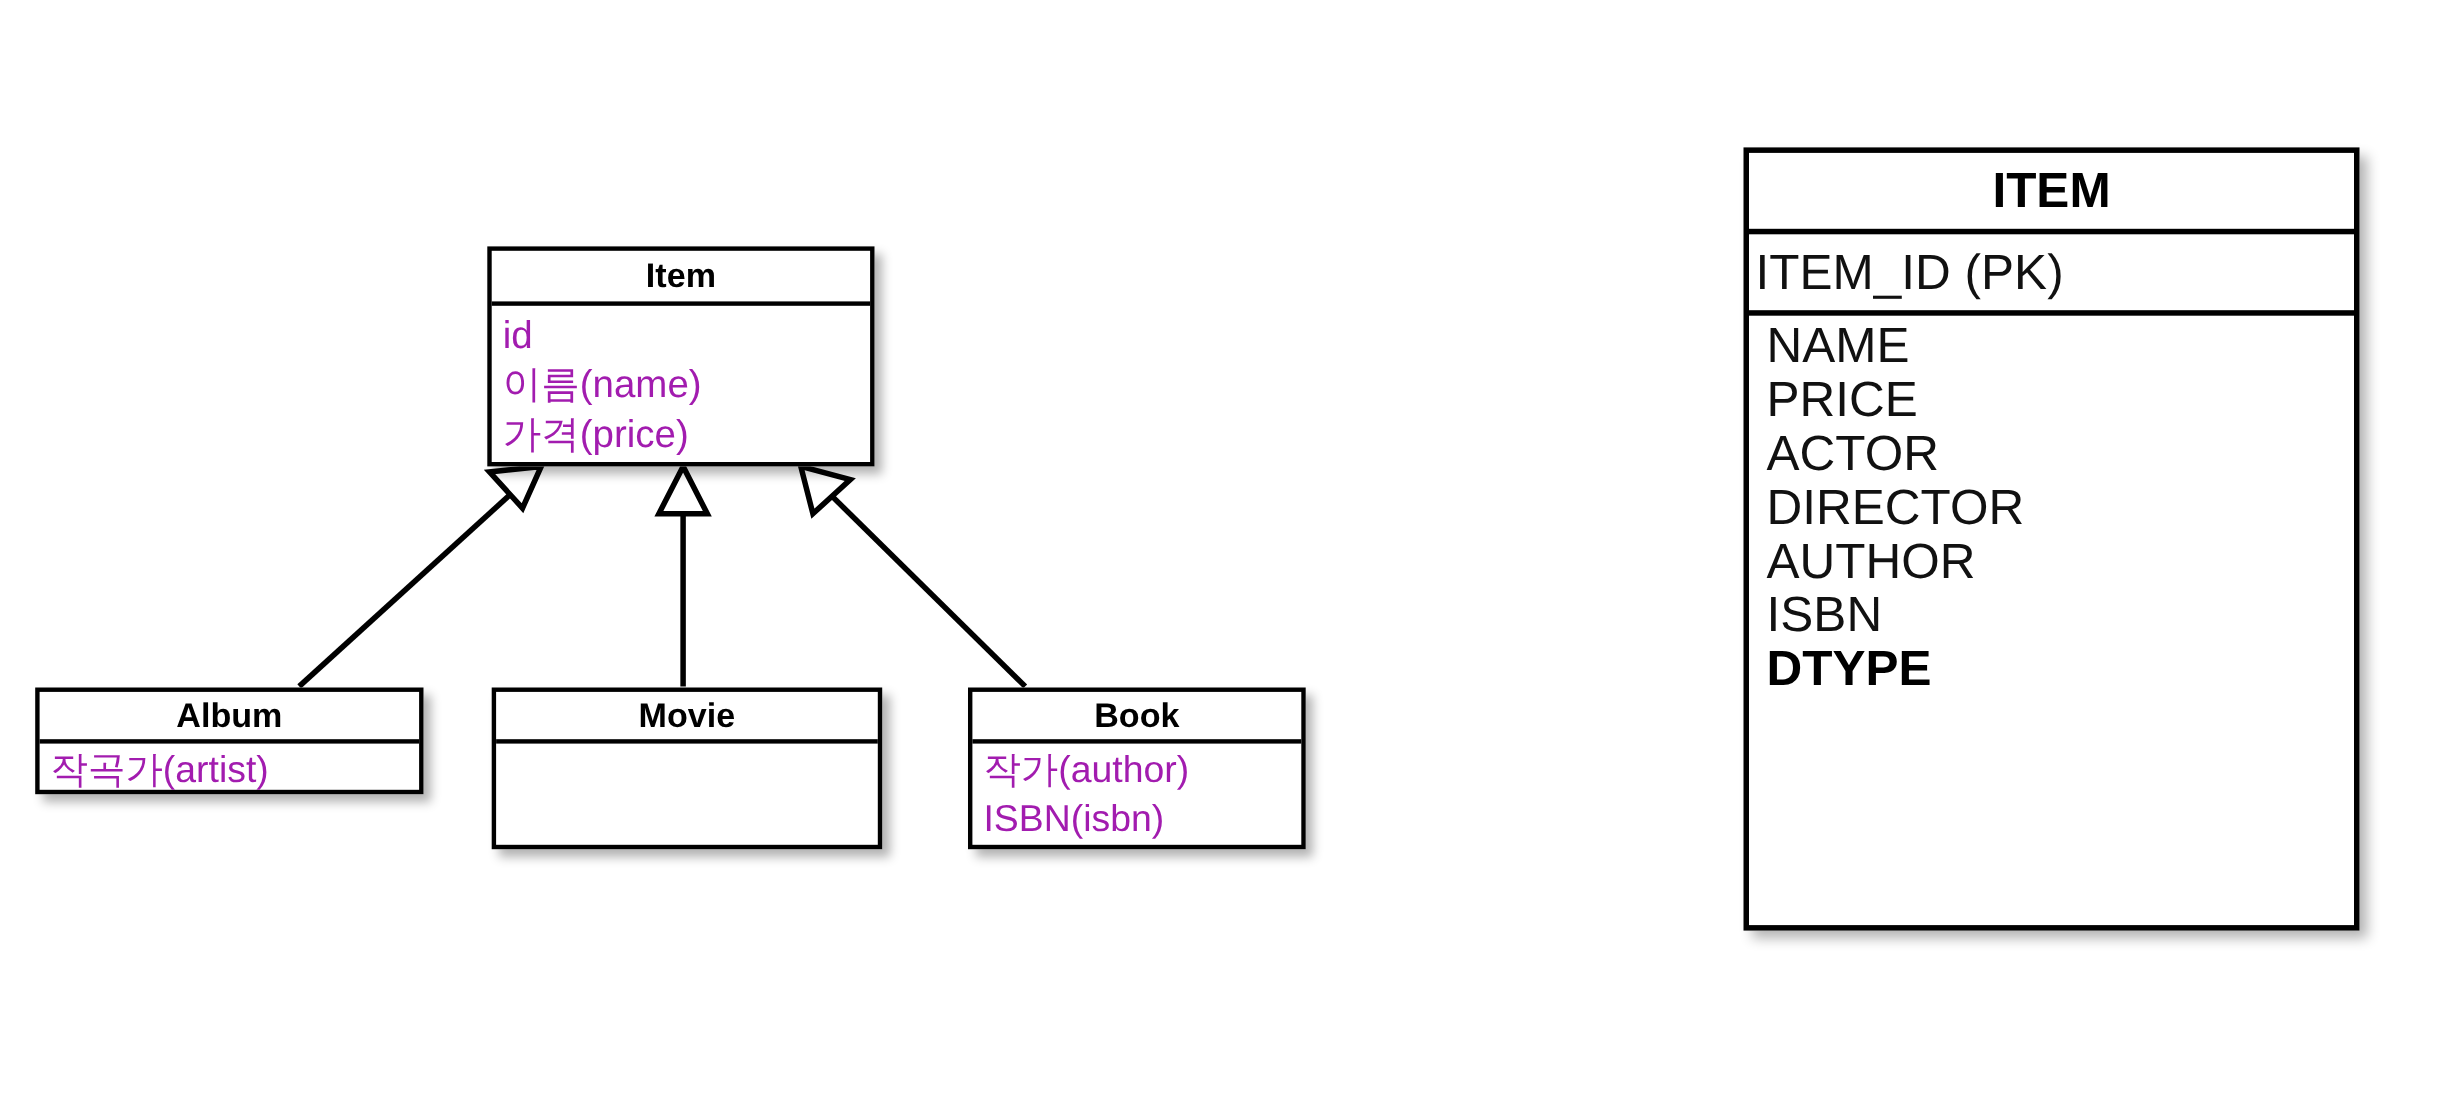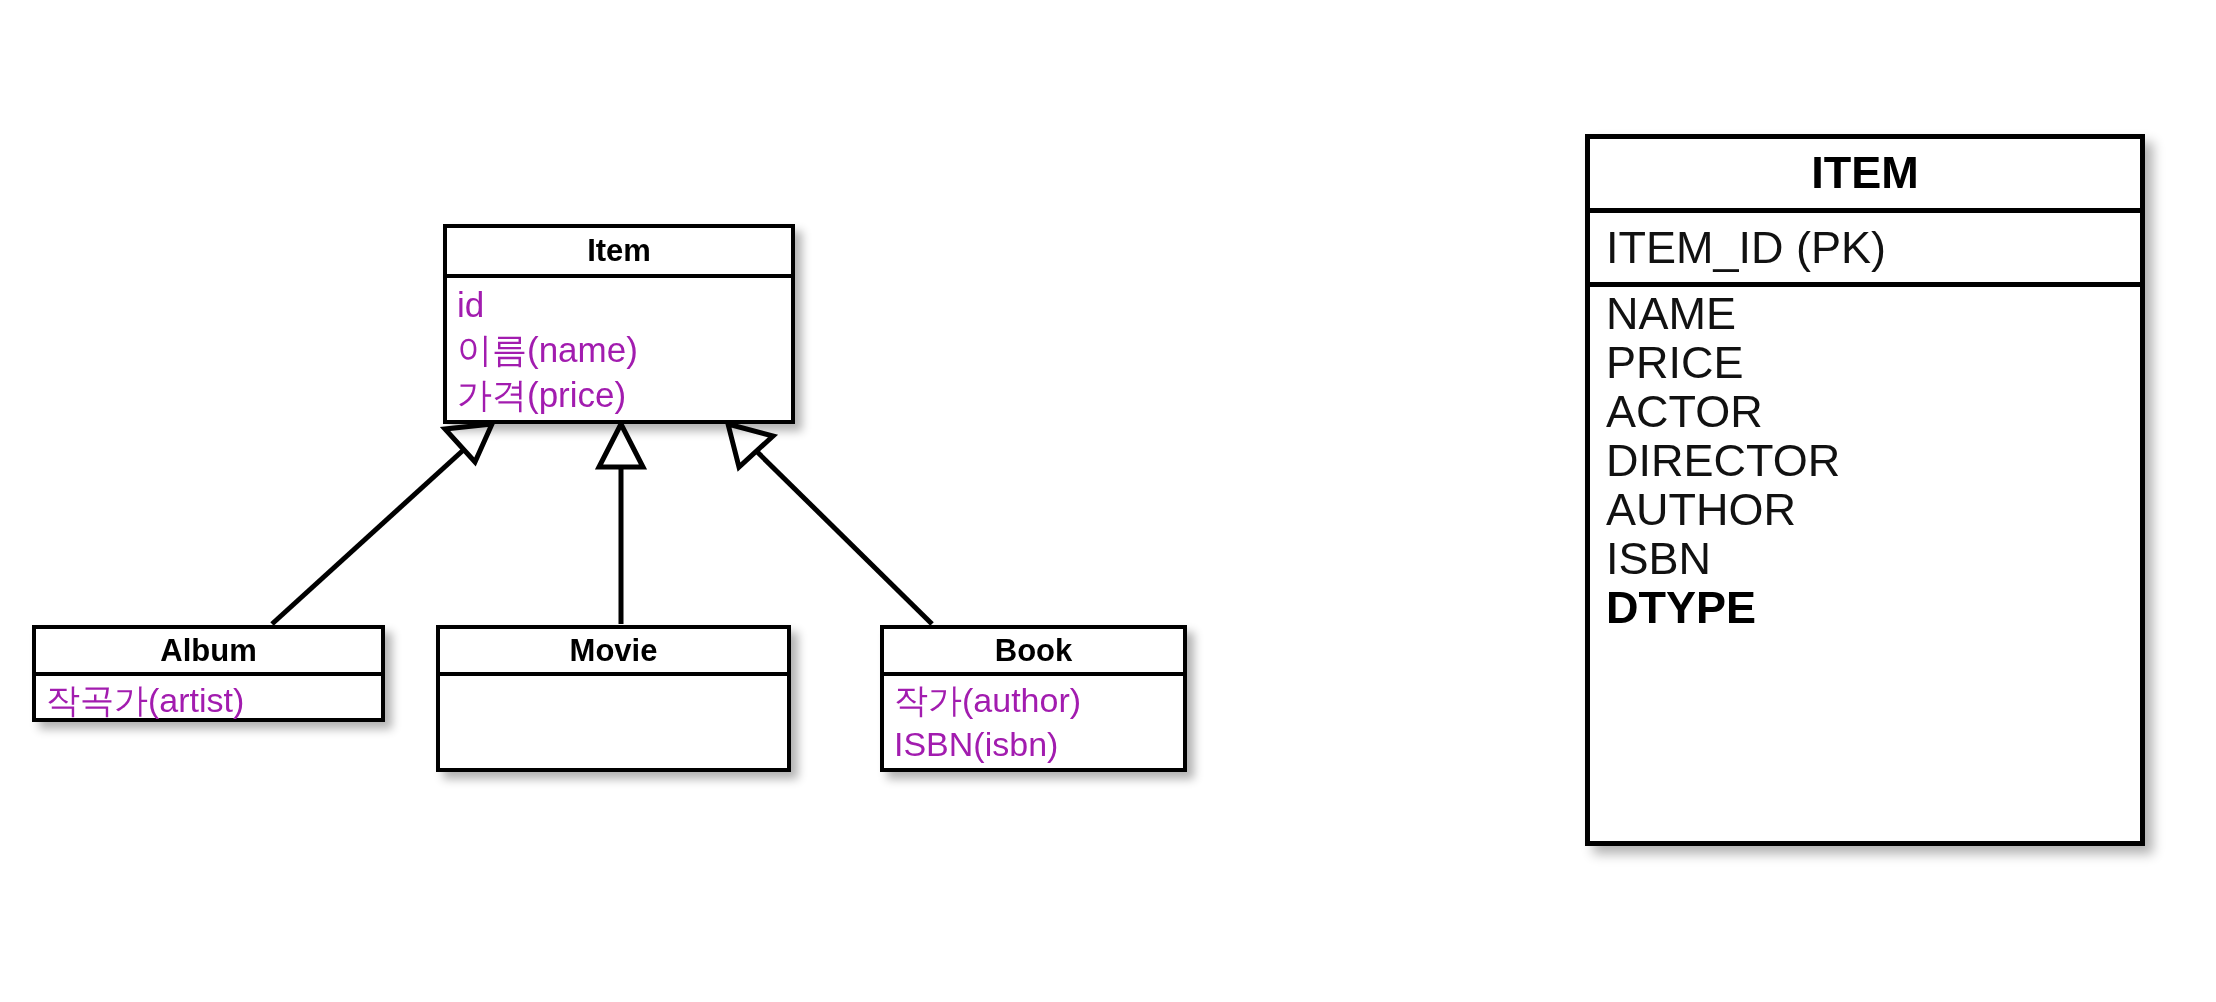--- a/index.html
+++ b/index.html
@@ -50,21 +50,21 @@
   }
 
   
   #box-item { left: 443px; top: 224px; width: 352px; height: 200px; }
   #box-item .uml-title { height: 50px; line-height: 46px; font-size: 31px; }
   #box-item .uml-attrs { padding-top: 4px; }
   #box-item .uml-attrs .attr { font-size: 35px; height: 45px; line-height: 45px; }
 
   
   #box-album { left: 32px; top: 625px; width: 353px; height: 97px; }
-  #box-movie { left: 436px; top: 625px; width: 355px; height: 147px; }
+  #box-movie { left: 447px; top: 625px; width: 355px; height: 147px; }
   #box-book  { left: 880px; top: 625px; width: 307px; height: 147px; }
 
   .subclass .uml-title { height: 47px; line-height: 43px; font-size: 31px; }
   .subclass .uml-attrs { padding-top: 2px; }
   .subclass .uml-attrs .attr { font-size: 34px; height: 44px; line-height: 44px; }
 
   
   #edges {
     position: absolute;
     left: 0; top: 0;
@@ -94,21 +94,21 @@
     text-align: center;
     font-size: 45px;
     font-weight: bold;
     color: #000000;
     border-bottom: 5px solid #000000;
   }
   #table-item .tbl-pk {
     box-sizing: border-box;
     height: 74px;
     line-height: 70px;
-    padding-left: 16px;
+    padding-left: 6px;
     font-size: 45px;
     color: #111111;
     border-bottom: 5px solid #000000;
     white-space: nowrap;
   }
   #table-item .tbl-cols {
     box-sizing: border-box;
     padding-left: 16px;
     padding-top: 2px;
   }

